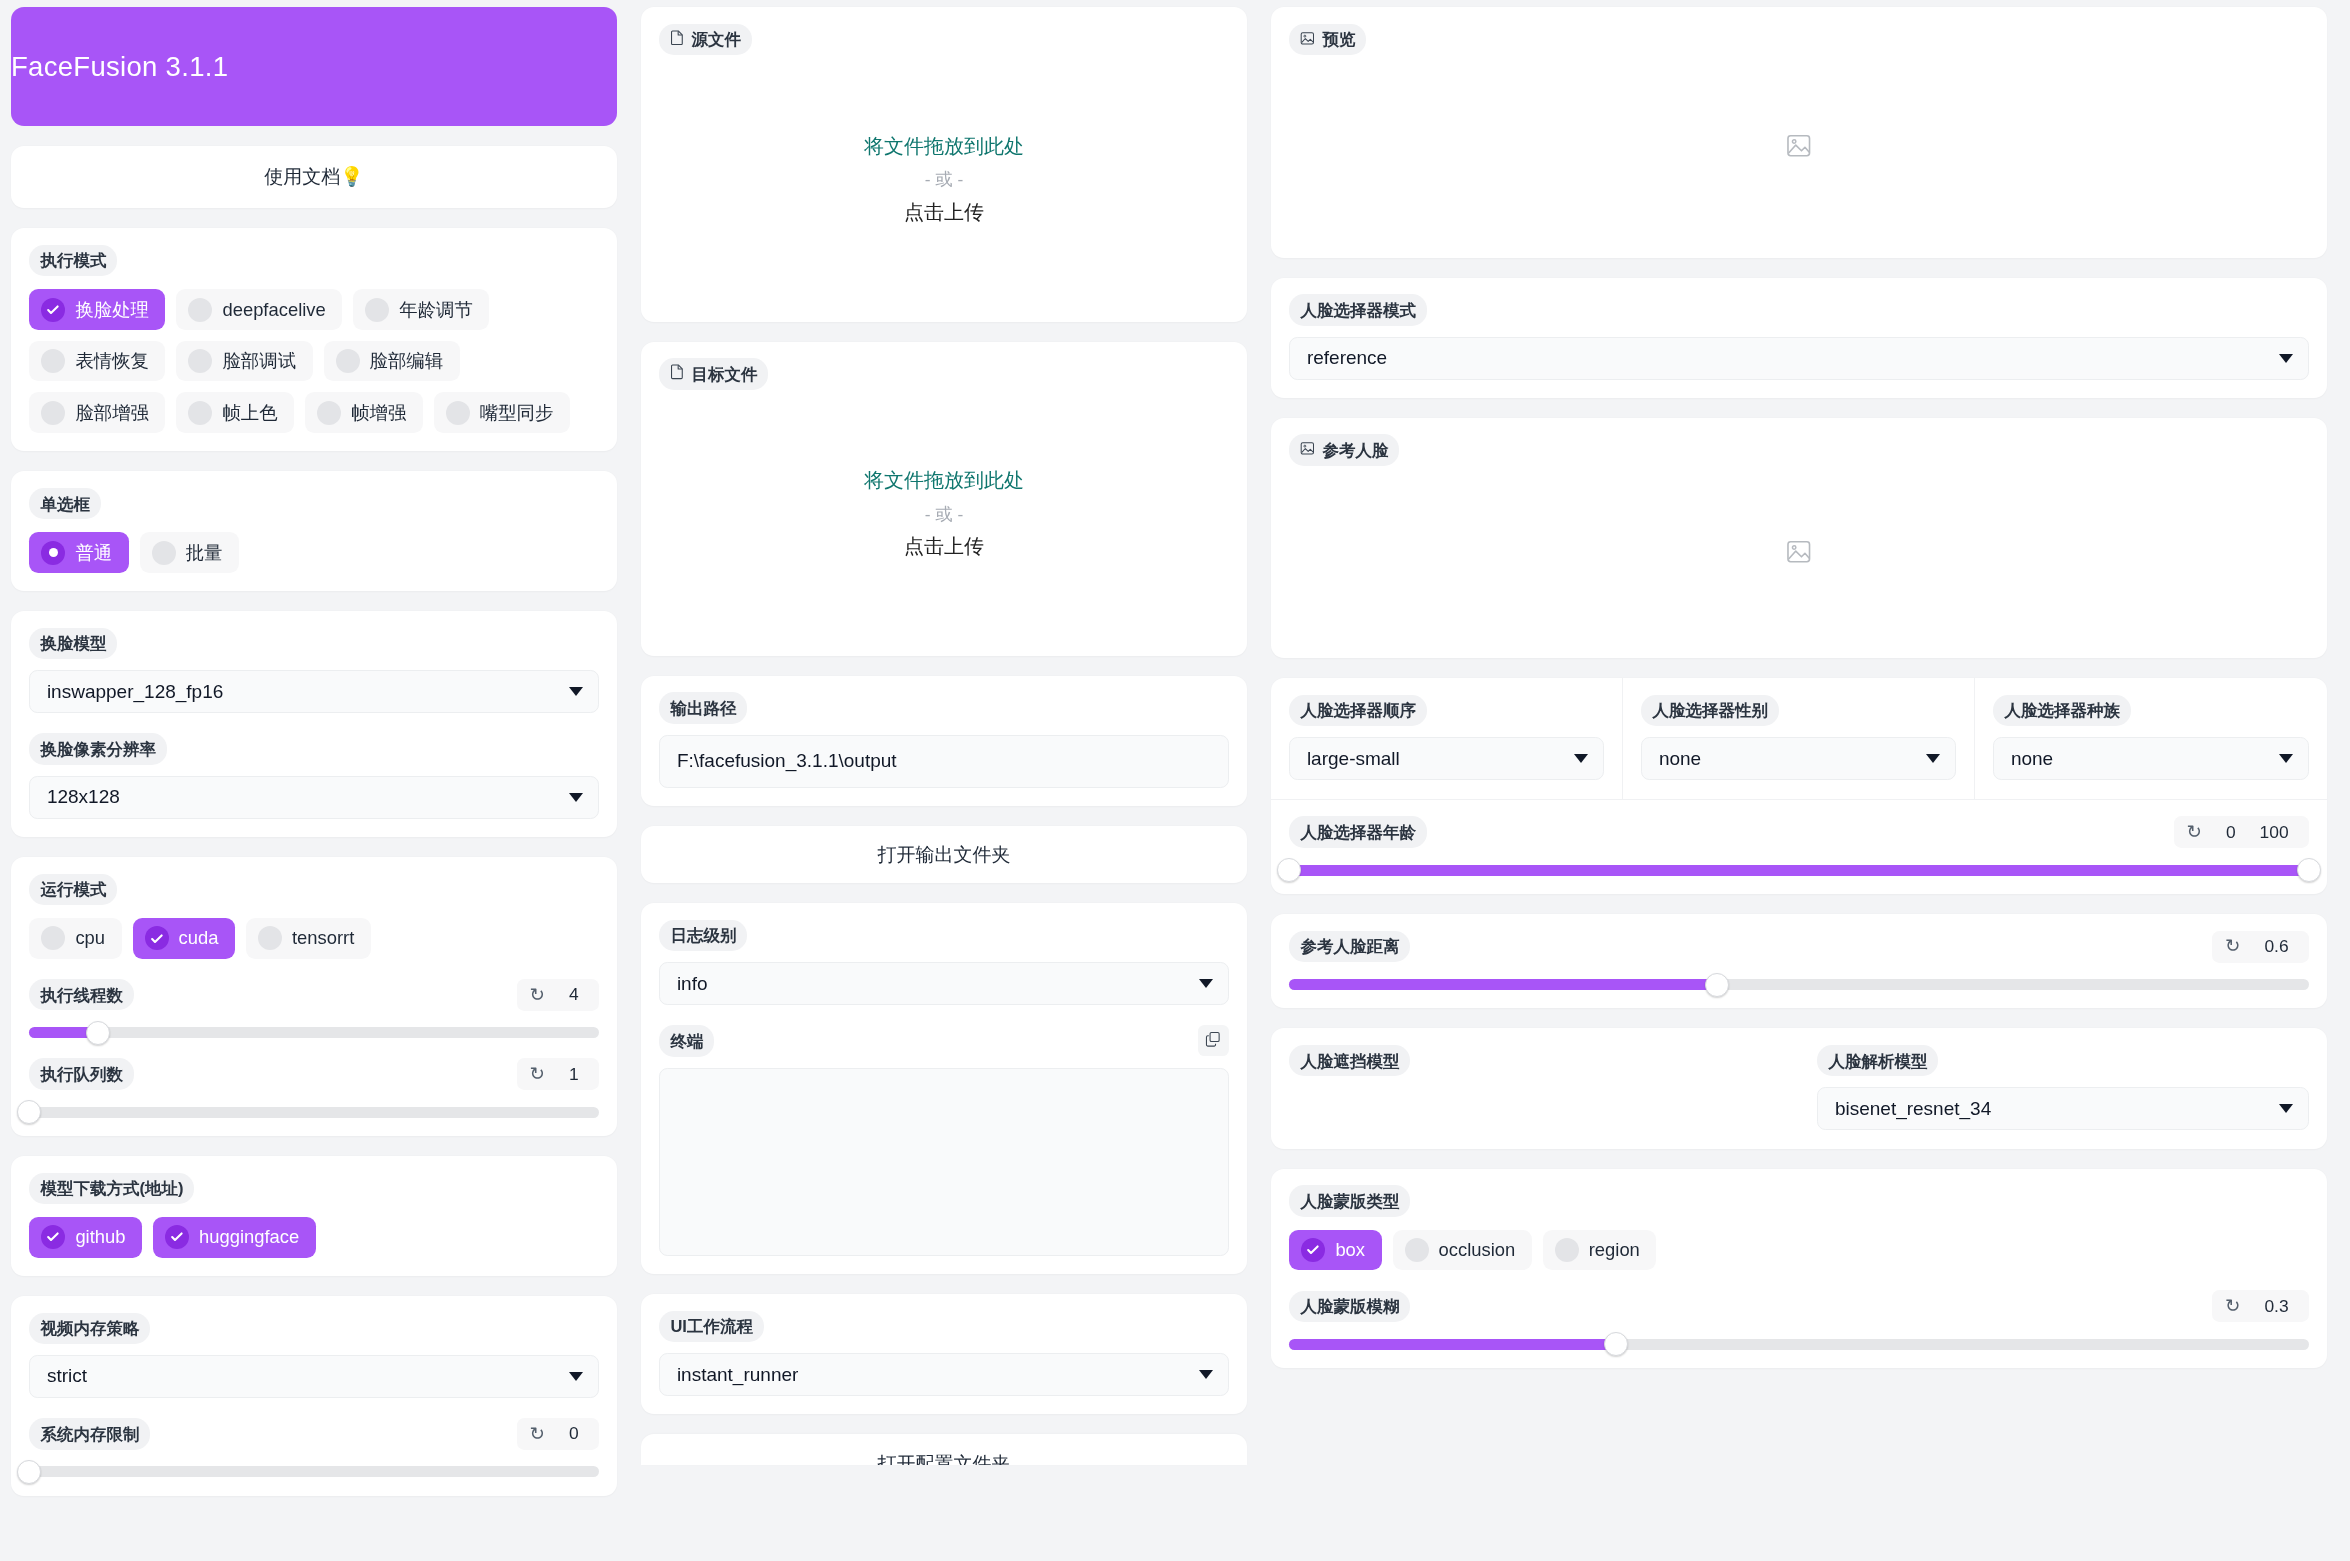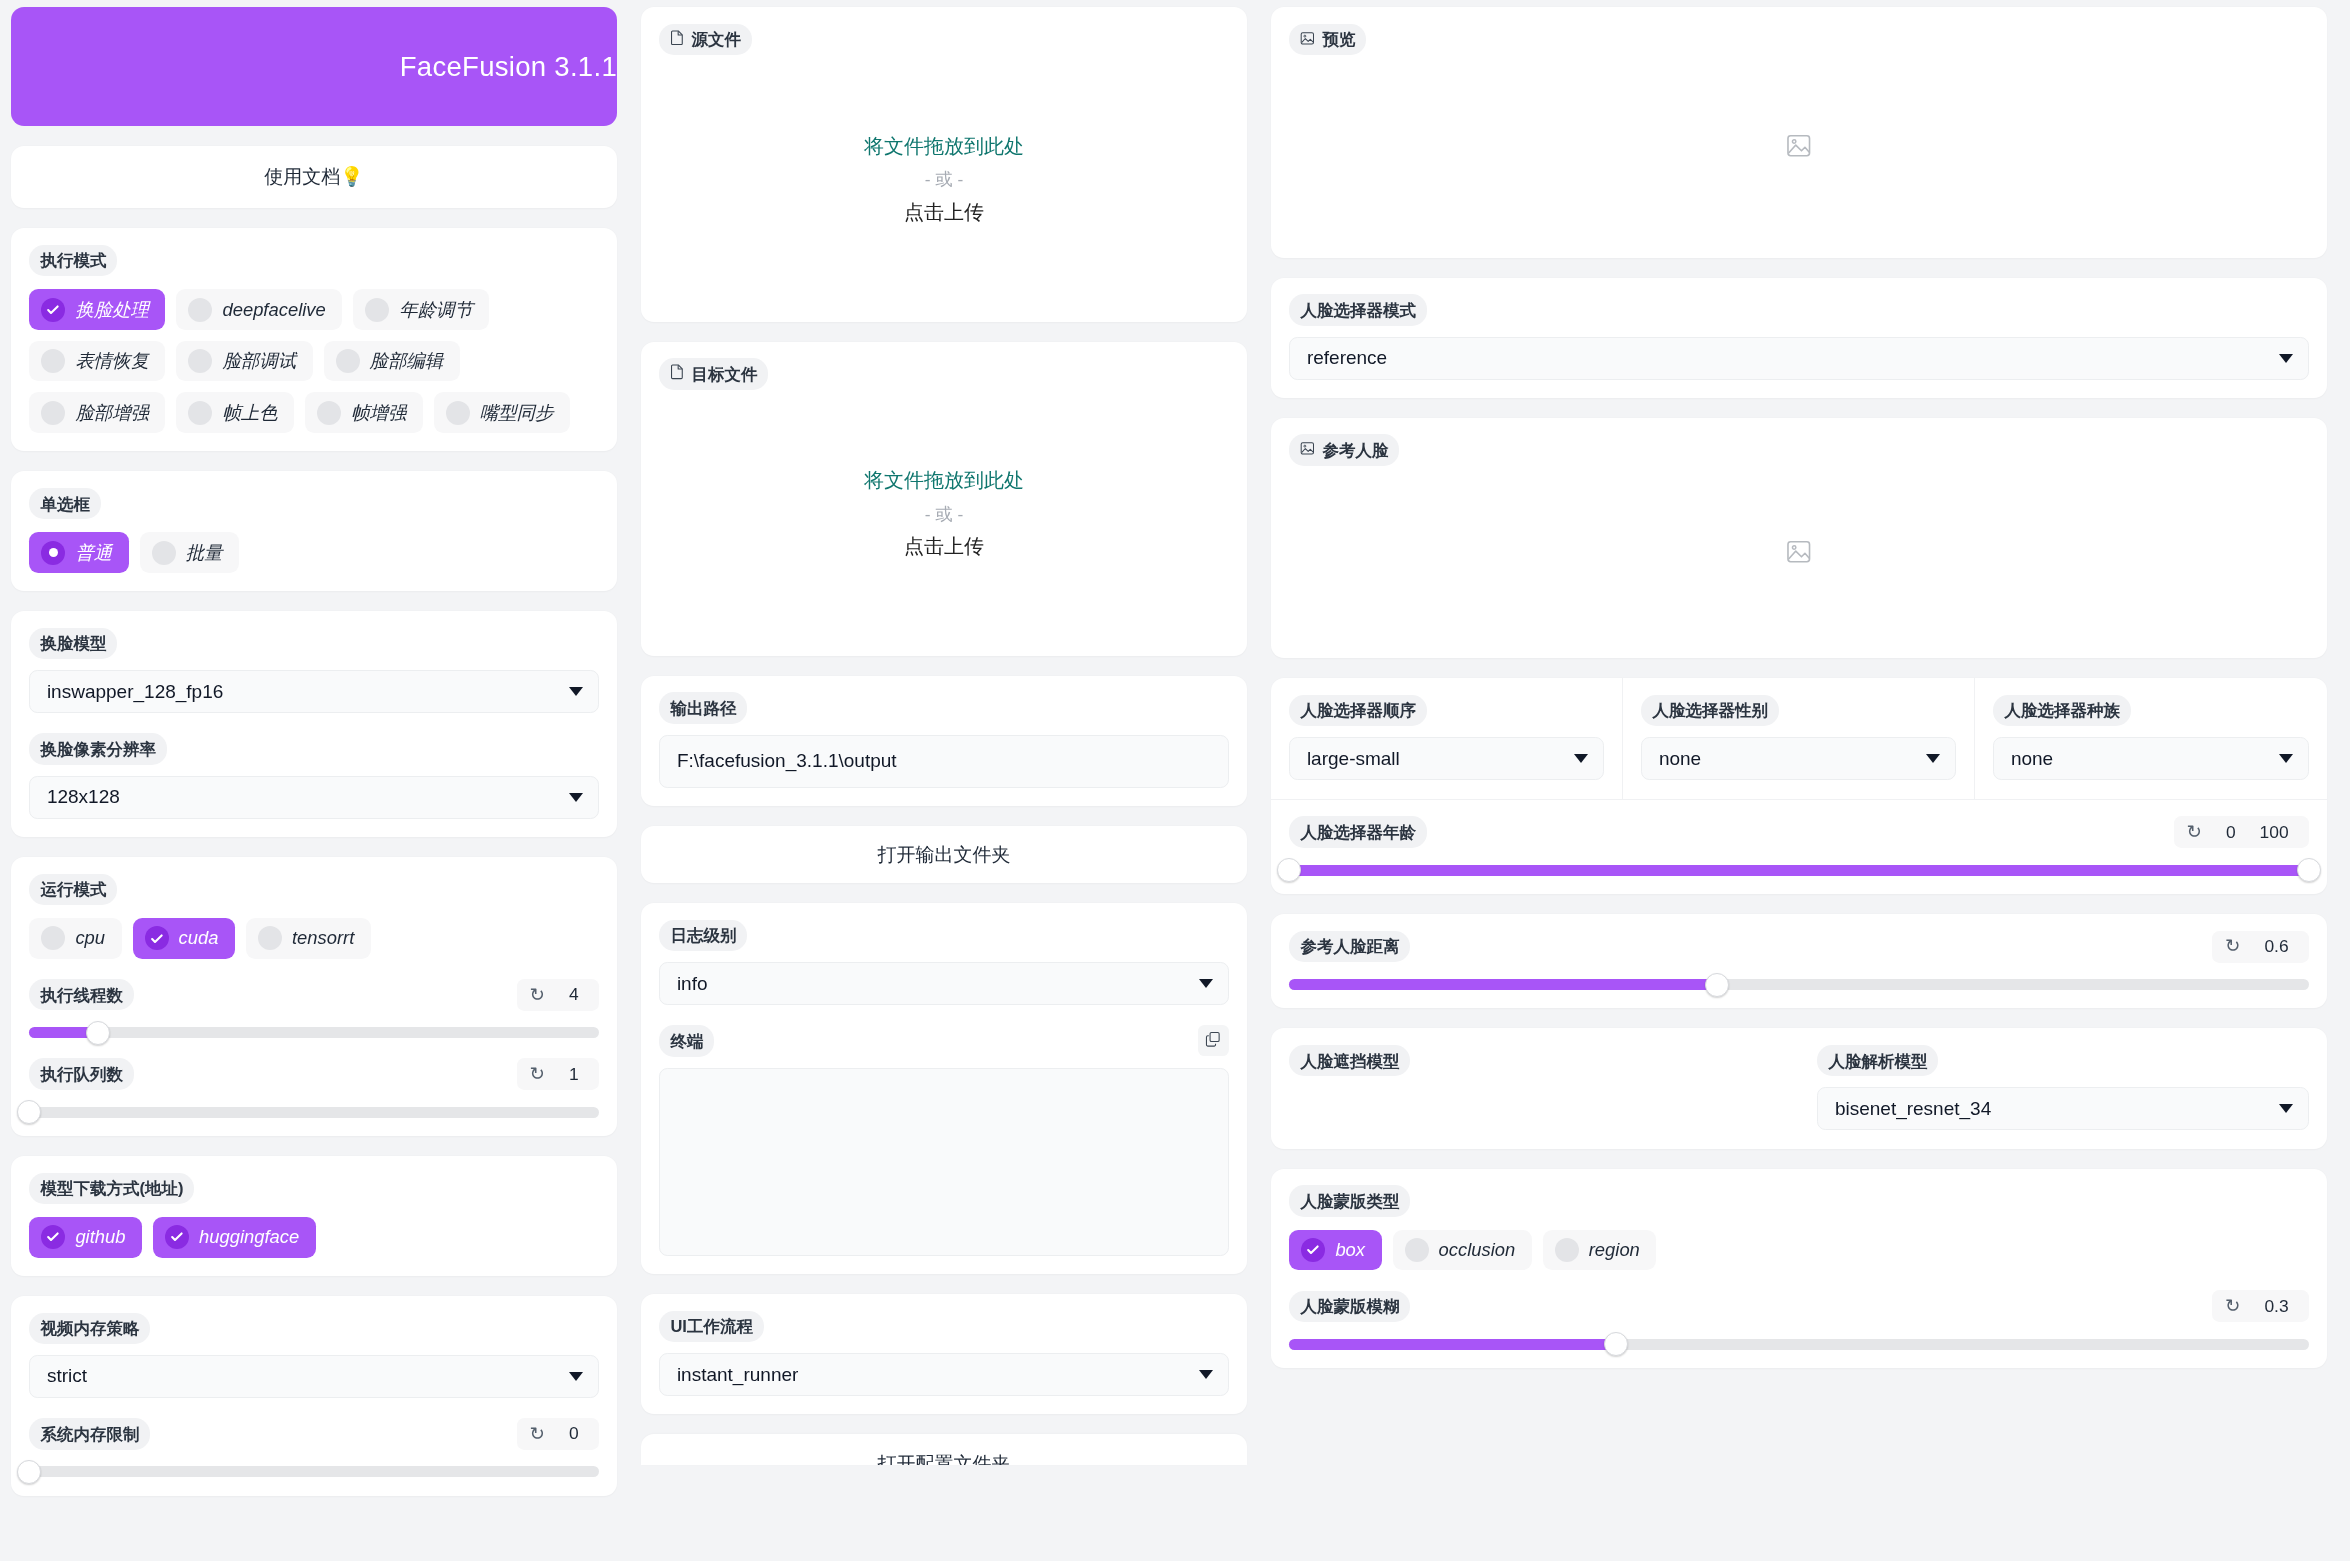--- a/index.html
+++ b/index.html
@@ -33,21 +33,21 @@
   }
   .card.flush { padding: 0; overflow: hidden; }
 
   
   .banner {
     background: #a855f7;
     border-radius: 13px;
     height: 119px;
     display: flex;
     align-items: center;
-    justify-content: flex-end;
+    justify-content: flex-start;
   }
   .banner-title {
     color: #ffffff;
     font-size: 27.5px;
     letter-spacing: 0.3px;
   }
 
   
   .docs-card {
     background: #ffffff;
@@ -92,21 +92,20 @@
     align-items: center;
     gap: 10px;
     background: #f7f7f8;
     border-radius: 9.2px;
     padding: 8.3px 16.5px 8.3px 12px;
     font-size: 18.4px;
     color: #1f2937;
     cursor: pointer;
     user-select: none;
     line-height: 1.3;
-    font-style: italic;
   }
   .pill.on { background: #a855f7; color: #ffffff; }
   .mark {
     width: 24px; height: 24px;
     border-radius: 50%;
     background: #e3e4e7;
     flex: 0 0 24px;
     display: flex; align-items: center; justify-content: center;
   }
   .pill.on .mark { background: #8a2be2; }

